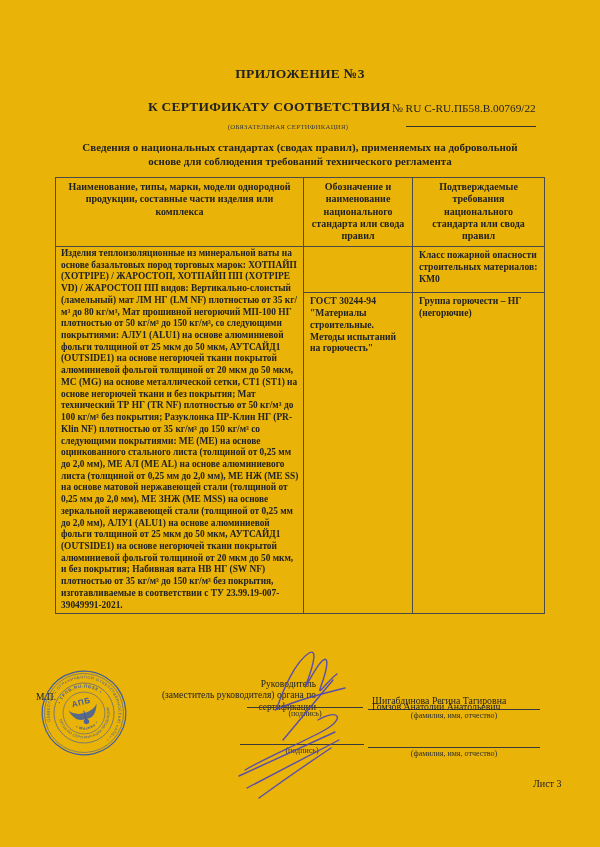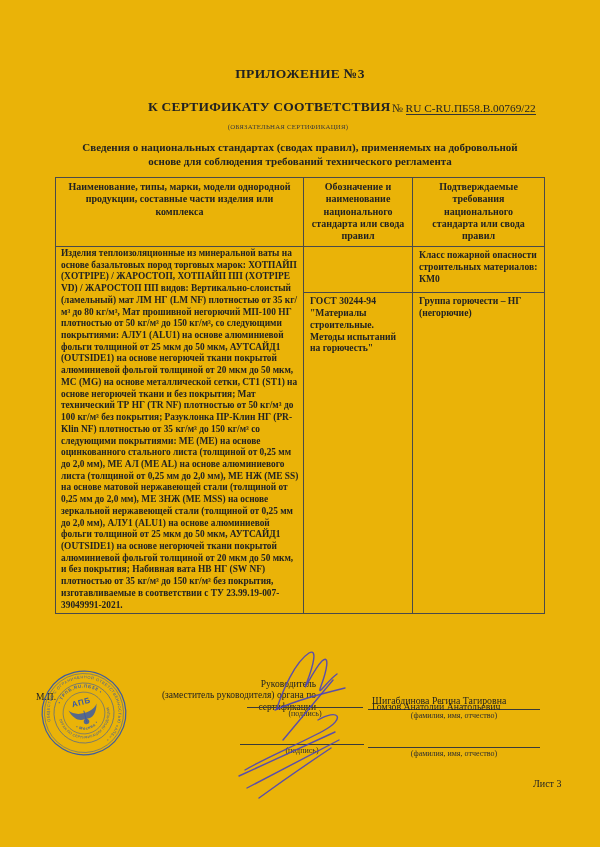--- a/index.html
+++ b/index.html
@@ -8,21 +8,21 @@
     background:#eab308; color:#222;
     font-family:"Liberation Serif","DejaVu Serif",serif;
     overflow:hidden;
     box-shadow:0 0 4px rgba(0,0,0,.25);
   }
   .abs { position:absolute; }
 
   .title { top:66px; left:0; width:100%; text-align:center; font-weight:bold; font-size:13.5px; letter-spacing:.3px; }
   .cert-title { top:99px; left:148px; font-weight:bold; font-size:13.5px; letter-spacing:.2px; }
   .cert-no { top:102px; left:392px; font-size:11.3px; white-space:nowrap; }
-  .cert-no .num { border-bottom:1px solid #333; padding-bottom:0px; }
+  .cert-no .num { border-bottom:1px solid #333; padding-bottom:12px; }
   .cert-type { top:123px; left:0; width:576px; text-align:center; font-size:6.8px; letter-spacing:.25px; color:#3a3a3a; }
   .descr { top:141px; left:50px; width:500px; text-align:center; font-weight:bold; font-size:11px; line-height:13.5px; white-space:pre-line; }
 
   table.std { position:absolute; top:177px; left:55px; border-collapse:collapse; table-layout:fixed; width:489px; }
   table.std td, table.std th { border:1px solid #4a4a4a; vertical-align:top; overflow:hidden;font-weight:bold; }
   table.std th { font-size:10px; line-height:12.3px; font-weight:bold; text-align:center; padding:3px 7px; }
   .cell-product { font-size:9.4px; line-height:11.72px; padding:1px 3px 2px 5px; text-align:left; }
   .cell-sm { font-size:9.6px; line-height:11.8px; padding:2px 5px 2px 6px; }
 
   .mp { top:692px; left:36px; font-size:9.5px; }

